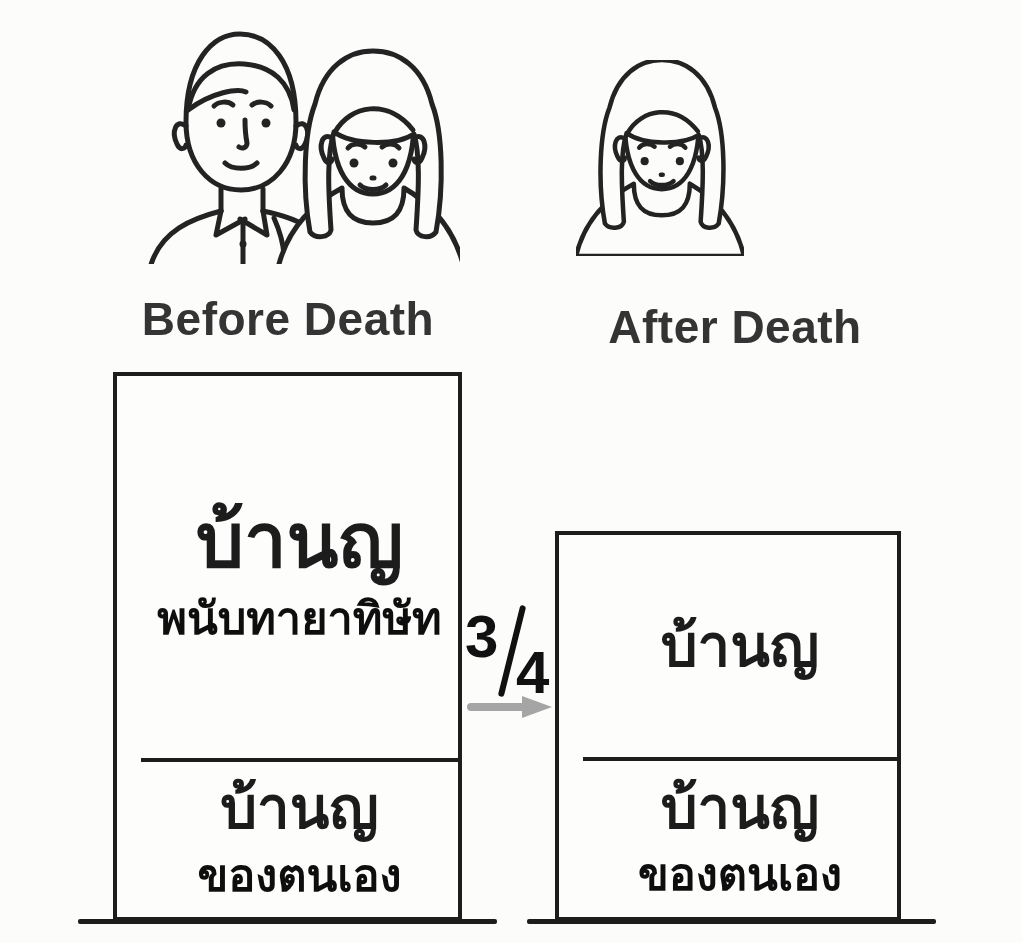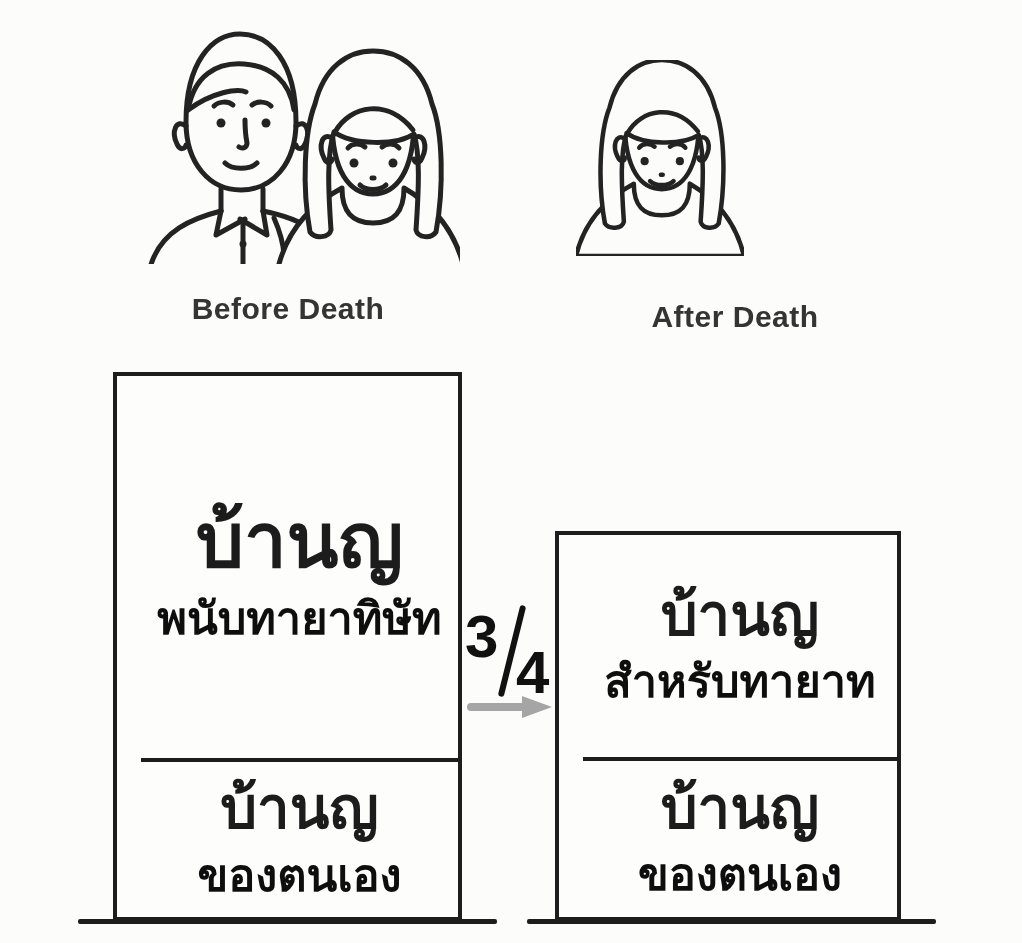--- a/index.html
+++ b/index.html
@@ -9,21 +9,21 @@
     font-family:"Liberation Sans","DejaVu Sans",sans-serif;
     position:relative;
   }
   .canvas{position:absolute;left:0;top:0;width:1022px;height:943px;}
   svg.figure{position:absolute;}
   svg.figure path, svg.figure line{stroke:#232323;stroke-width:5;fill:none;stroke-linecap:round;stroke-linejoin:round;}
   svg.figure .fillbg{fill:#fcfcfb;}
   svg.figure .dot{fill:#232323;stroke:none;}
   .heading{
     position:absolute;top:292px;height:52px;
-    font-size:30px;font-weight:600;color:#343434;
+    font-size:46px;font-weight:600;color:#343434;
     text-align:center;letter-spacing:0.5px;
   }
   .heading.before{left:113px;width:350px;}
   .heading.after{left:550px;width:370px;margin-top:8px;}
   .stack{
     position:absolute;border:4px solid #1d1d1d;background:#fdfdfc;
     box-sizing:border-box;display:flex;flex-direction:column;padding-left:24px;
   }
   .stack.left{left:113px;top:372px;width:349px;height:549px;}
   .stack.right{left:555px;top:531px;width:346px;height:390px;}
@@ -113,21 +113,20 @@
     </div>
     <div class="box bottom">
       <div class="thai-med">บ้านญ</div>
       <div class="thai-sub">ของตนเอง</div>
     </div>
   </div>
 
   <div class="stack right">
     <div class="box top-right">
       <div class="thai-med">บ้านญ</div>
-      <div class="thai-sub">สำหรับทายาท</div>
     </div>
     <div class="box bottom">
       <div class="thai-med">บ้านญ</div>
       <div class="thai-sub">ของตนเอง</div>
     </div>
   </div>
 
   <div class="fraction">
     <span class="num">3</span>
     <span class="slash"></span>

